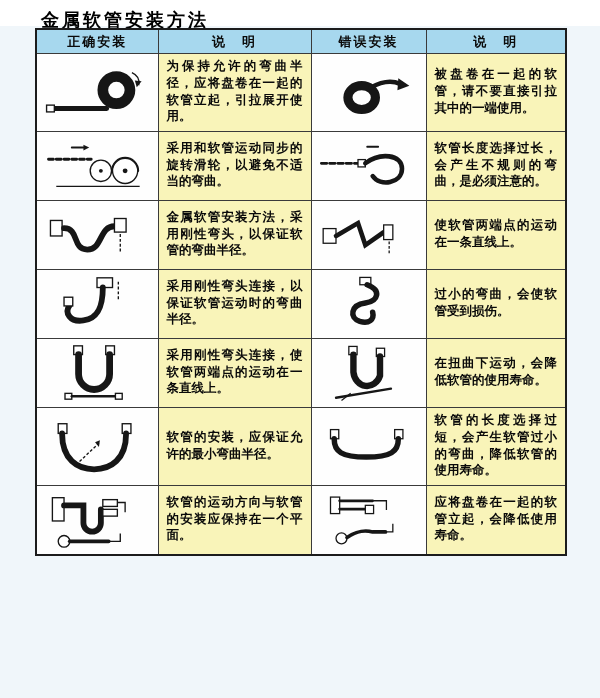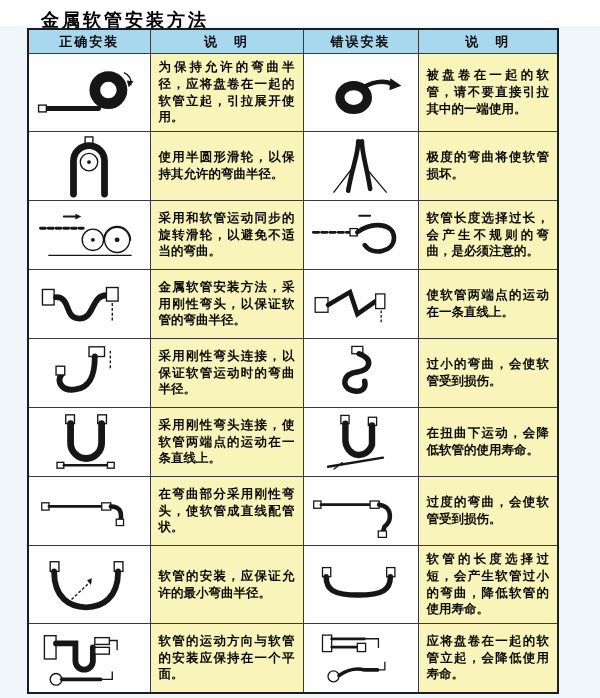--- a/index.html
+++ b/index.html
@@ -10,23 +10,23 @@
     color:#111;
     overflow:hidden;
   }
   .page{position:relative;width:600px;height:698px;background:linear-gradient(#ffffff 0 26px,#f0f6fa 26px 100%);}
   .page-title{
     position:absolute;left:35px;top:2px;margin:6px;
     font-family:"DejaVu Serif","Liberation Serif",serif;
     font-size:18px;font-weight:bold;letter-spacing:3px;color:#000;
   }
   table.install{
-    position:absolute;left:27px;top:28px;
+    position:absolute;left:35px;top:28px;
     width:530px;border-collapse:collapse;table-layout:fixed;
-    border:2px solid #1c1c1c;background:#fff;
+    border:2px solid #1c1c1c;background:#fff;font-family:Liberation Mono, monospace;
   }
   col.c1{width:122px;} col.c2{width:153px;} col.c3{width:115px;} col.c4{width:140px;}
   th,td{border:1px solid #3a3a3a;padding:0;vertical-align:middle;}
   th{
     height:23px;background:#a7d8ee;
     font-size:13px;font-weight:bold;color:#0a0a0a;
     letter-spacing:2px;text-align:center;
   }
   td.img{background:#fefefe;text-align:center;height:68px;}
   td.img svg{display:block;margin:0 auto;}
@@ -77,40 +77,20 @@
         <td class="img">
           <svg width="110" height="64" viewBox="0 0 120 66">
             <ellipse class="hose" cx="52" cy="38" rx="15" ry="13" stroke-width="10"></ellipse>
             <path class="hose" d="M62,27 Q80,17 94,23" stroke-width="5"></path>
             <polygon class="dot" points="92,17 104,25 91,30"></polygon>
           </svg>
         </td>
         <td class="desc">被盘卷在一起的软管，请不要直接引拉其中的一端使用。</td>
       </tr>
 
-      <tr>
-        <td class="img">
-          <svg width="118" height="64" viewBox="0 0 120 66">
-            <rect class="fit" x="56" y="3" width="8" height="8"></rect>
-            <path class="hose" d="M44,62 V28 A16,16 0 0 1 76,28 V62" stroke-width="7"></path>
-            <circle class="fit" cx="60" cy="29" r="9"></circle>
-            <circle class="dot" cx="60" cy="29" r="2"></circle>
-          </svg>
-        </td>
-        <td class="desc">使用半圆形滑轮，以保持其允许的弯曲半径。</td>
-        <td class="img">
-          <svg width="110" height="64" viewBox="0 0 120 66">
-            <path class="hose" d="M57,6 C57,20 51,32 46,60" stroke-width="5"></path>
-            <path class="hose" d="M61,6 C61,20 66,32 70,58" stroke-width="5"></path>
-            <line class="thin" x1="50" y1="36" x2="30" y2="62"></line>
-            <line class="thin" x1="66" y1="36" x2="88" y2="62"></line>
-          </svg>
-        </td>
-        <td class="desc">极度的弯曲将使软管损坏。</td>
-      </tr>
 
       <tr>
         <td class="img">
           <svg width="118" height="64" viewBox="0 0 120 66">
             <line class="hose" x1="10" y1="26" x2="54" y2="26" stroke-width="3" stroke-dasharray="5,3"></line>
             <line class="hose" x1="34" y1="14" x2="46" y2="14" stroke-width="2"></line>
             <polygon class="dot" points="46,11 52,14 46,17"></polygon>
             <path class="hose" d="M76,38 A13,13 0 0 1 102,38" stroke-width="3"></path>
             <circle class="fit" cx="64" cy="38" r="11" stroke-width="2"></circle>
             <circle class="dot" cx="64" cy="38" r="2"></circle>
@@ -188,42 +168,20 @@
             <rect class="fit" x="38" y="4" width="9" height="9"></rect>
             <rect class="fit" x="68" y="6" width="9" height="9"></rect>
             <path class="hose" d="M43,13 V32 A15,17 0 0 0 72,36 V15" stroke-width="7"></path>
             <line class="hose" x1="24" y1="60" x2="84" y2="50" stroke-width="2.5"></line>
             <line class="thin" x1="30" y1="63" x2="40" y2="55"></line>
           </svg>
         </td>
         <td class="desc">在扭曲下运动，会降低软管的使用寿命。</td>
       </tr>
 
-      <tr>
-        <td class="img">
-          <svg width="118" height="60" viewBox="0 0 120 66">
-            <rect class="fit" x="8" y="24" width="8" height="8"></rect>
-            <line class="hose" x1="16" y1="28" x2="78" y2="28" stroke-width="3"></line>
-            <rect class="fit" x="74" y="24" width="10" height="8"></rect>
-            <path class="hose" d="M84,28 C94,28 96,34 95,42" stroke-width="5"></path>
-            <rect class="fit" x="90" y="42" width="8" height="7"></rect>
-          </svg>
-        </td>
-        <td class="desc">在弯曲部分采用刚性弯头，使软管成直线配管状。</td>
-        <td class="img">
-          <svg width="110" height="60" viewBox="0 0 120 66">
-            <rect class="fit" x="8" y="22" width="8" height="8"></rect>
-            <line class="hose" x1="16" y1="26" x2="74" y2="26" stroke-width="3"></line>
-            <rect class="fit" x="70" y="22" width="10" height="8"></rect>
-            <path class="hose" d="M80,26 C95,28 94,44 86,50 L84,56" stroke-width="5"></path>
-            <rect class="fit" x="79" y="55" width="9" height="7"></rect>
-          </svg>
-        </td>
-        <td class="desc">过度的弯曲，会使软管受到损伤。</td>
-      </tr>
 
       <tr>
         <td class="img">
           <svg width="118" height="64" viewBox="0 0 120 66">
             <rect class="fit" x="20" y="9" width="9" height="10"></rect>
             <rect class="fit" x="86" y="9" width="9" height="10"></rect>
             <path class="hose" d="M24,19 C24,46 40,56 57,56 C74,56 90,46 90,19" stroke-width="6"></path>
             <line class="thin" x1="42" y1="48" x2="62" y2="29" stroke-dasharray="3,2"></line>
             <polygon class="dot" points="63,26 58,28 62,33"></polygon>
           </svg>

